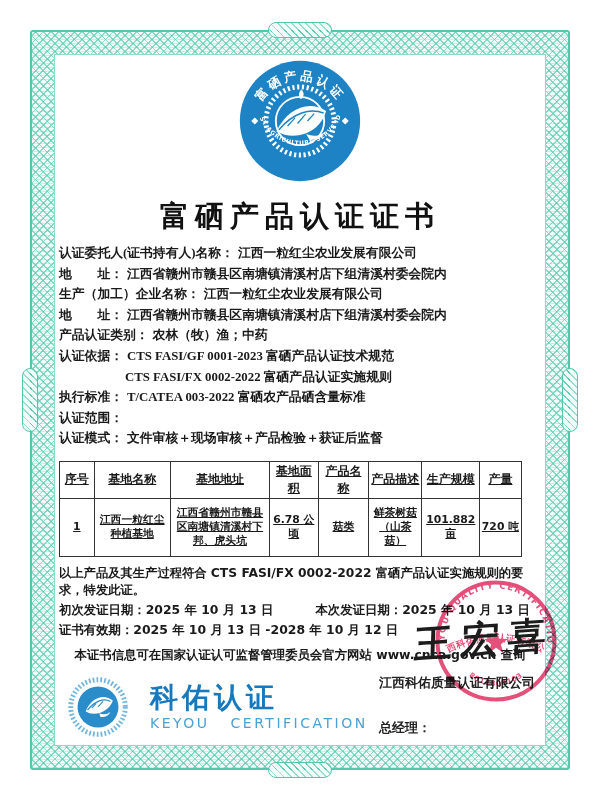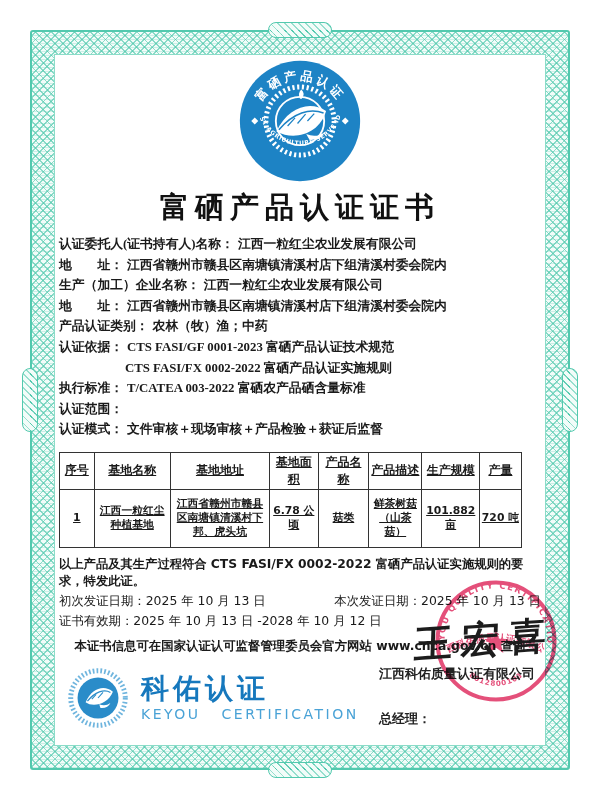--- a/index.html
+++ b/index.html
@@ -26,42 +26,42 @@
   .bump-right { right:22px; top:368px; }
   .bump-top    { top:22px; left:268px; width:64px; height:16px; }
   .bump-bottom { bottom:22px; left:268px; width:64px; height:16px; }
   .content {
     position:absolute; inset:54px; background:#fff;
     border:1.5px solid #8bdcc8; padding:2px 4px; overflow:hidden;
   }
   
   .logo-row { text-align:center; margin-top:2px; }
   
-  .title { text-align:center; font-size:29px; font-weight:bold; letter-spacing:6px; margin-top:1px; color:#111; }
+  .title { text-align:center; font-size:29px; font-weight:bold; letter-spacing:6px; margin-top:10px; color:#111; }
   .certno { text-align:right; font-size:13.5px; font-weight:bold; margin-top:8px; padding-right:2px; }
   
   .info { margin-top:6px; font-size:12.8px; font-weight:bold; }
   .line { line-height:20.6px; white-space:nowrap;font-family:Liberation Serif, serif; }
   .line .lbl { margin-right:4px; }
   .line-indent { padding-left:66px; }
   
   table { border-collapse:collapse; width:96%; margin-top:12px; table-layout:fixed;text-decoration:underline; }
   th,td { border:1px solid #333; text-align:center; vertical-align:middle;
           font-weight:bold; padding:1px; }
   th { font-size:12px; height:25px; }
   td { font-size:10.8px; height:58px; line-height:14px; }
   
   .statement { margin-top:8px; font-size:12.3px; font-weight:bold; }
-  .dates-row { margin-top:3px; font-size:12.4px; font-weight:normal; display:flex;justify-content:space-between; }
+  .dates-row { margin-top:3px; font-size:12.4px; font-weight:bold; display:flex; }
   .dates-row .gap { width:42px; }
   .cnca { margin-top:8px; text-align:center; font-size:12.4px; font-weight:bold; }
   
   .footer { position:relative; height:80px; margin-top:4px; }
   .keyou { position:absolute; left:8px; top:8px; display:flex; align-items:center; }
-  .keyou-txt { margin-left:12px; }
+  .keyou-txt { margin-left:21px; }
   .keyou-cn { font-size:28px; font-weight:bold; color:#1678bd; letter-spacing:4px; line-height:30px; }
   .keyou-en { font-size:14px; font-weight:normal; color:#49a2d6; letter-spacing:2.5px; word-spacing:14px; margin-top:2px; }
   .company-block { position:absolute; right:6px; top:6px; font-size:13px; font-weight:bold; color:#222; text-align:left; }
   .gm-line { margin-top:27px; }
   
   .seal { position:absolute; left:433px; top:578px; z-index:4; mix-blend-mode:multiply; opacity:.92; }
   .signature { position:absolute; left:414px; top:614px; z-index:5; width:160px;
     font-family:"DejaVu Serif",serif; font-size:38px; font-weight:bold; color:#1c1c1c;
     letter-spacing:9px; transform:rotate(-4deg) skewX(-6deg); white-space:nowrap; }
 </style>

